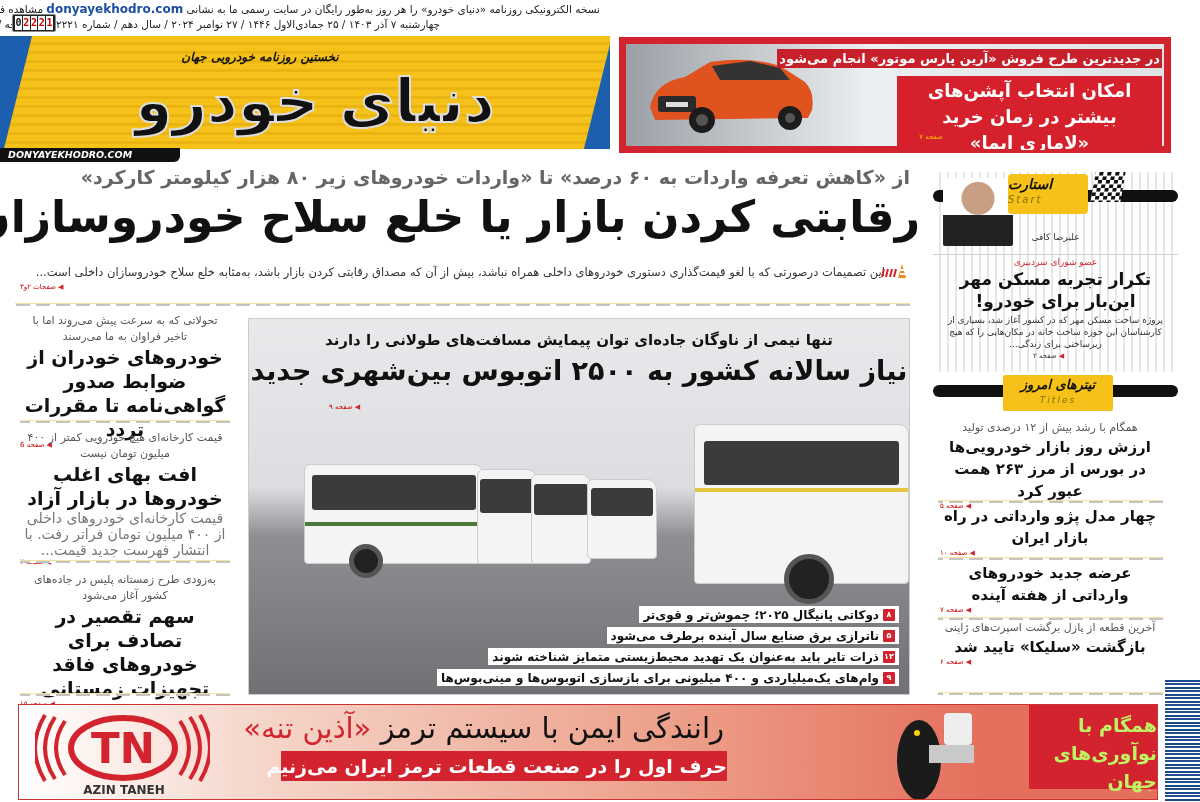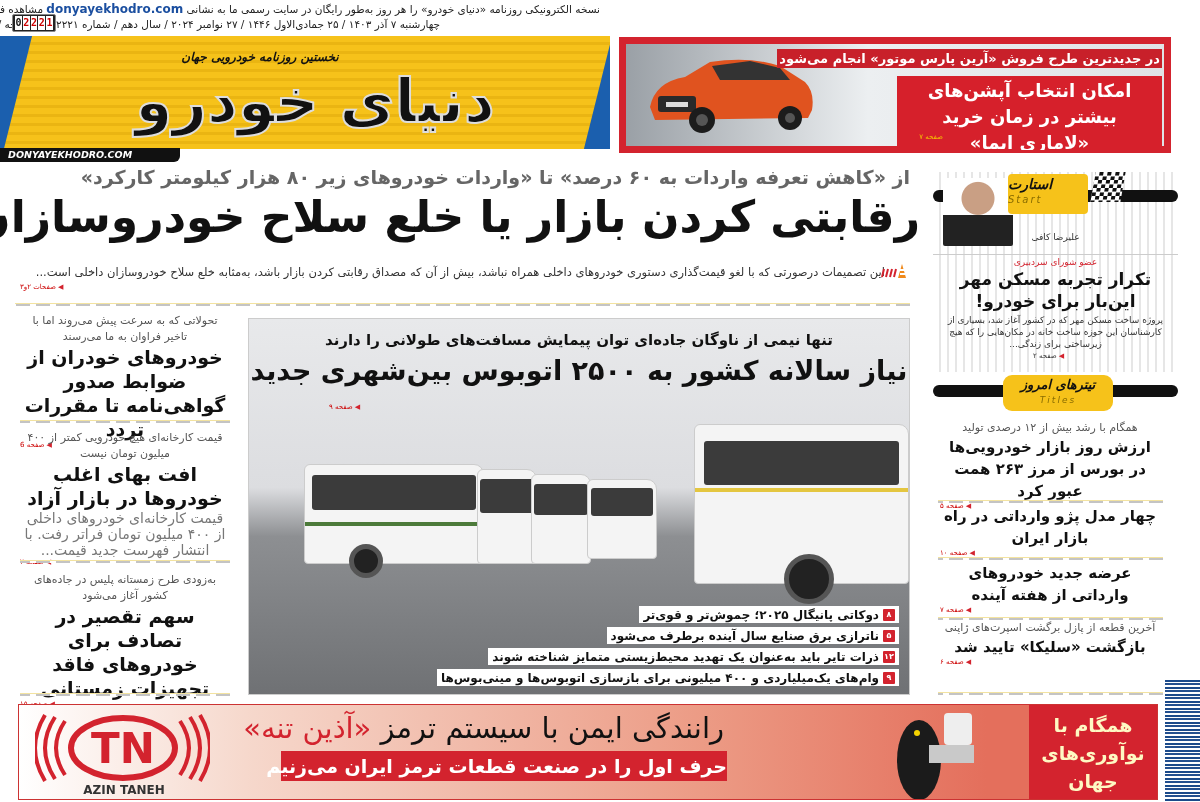--- a/index.html
+++ b/index.html
@@ -47,21 +47,21 @@
 #start-tag .en{font-size:10px;color:#8a6d00;font-style:italic;letter-spacing:2px;direction:ltr}
 #start-flag{position:absolute;left:160px;top:0;width:30px;height:30px;background:repeating-conic-gradient(#111 0 25%,#fff 0 50%) 0 0/8px 8px;transform:skew(-10deg)}
 #start-photo{position:absolute;left:10px;top:6px;width:70px;height:68px;background:radial-gradient(circle at 50% 30%,#c99f84 0 16px,transparent 17px),linear-gradient(#fff 0 55%,#222 55%);border-radius:2px}
 #start-author{position:absolute;left:80px;top:60px;width:85px;font-size:9px;color:#333;text-align:center}
 #start-role{position:absolute;left:0;top:82px;width:245px;font-size:9px;color:#d3232e;text-align:center;border-top:1px solid #ccc;padding-top:2px}
 #start-title{position:absolute;left:0;top:96px;width:245px;font-size:17px;font-weight:bold;text-align:center;line-height:22px}
 #start-body{position:absolute;left:5px;top:142px;width:235px;font-size:9px;color:#333;text-align:center;line-height:12px}
 #start-page{position:absolute;left:100px;top:180px;font-size:7px;color:#333}
 #titles-head{left:933px;top:375px;width:245px;height:36px}
 #titles-band{position:absolute;left:0;top:10px;width:245px;height:12px;background:#111;border-radius:6px}
-#titles-tag{position:absolute;left:70px;top:0;width:110px;height:36px;background:#f6c21a;border-radius:9px;text-align:center}
+#titles-tag{position:absolute;left:70px;top:0;width:110px;height:36px;background:#f6c21a;border-radius:2px;text-align:center}
 #titles-tag .fa{font-size:13px;font-weight:bold;font-style:italic;line-height:20px}
 #titles-tag .en{font-size:9px;color:#8a6d00;font-style:italic;letter-spacing:2px;direction:ltr}
 .rc{position:absolute;left:940px;width:220px;text-align:center}
 .rc .hd{font-size:15px;line-height:22px}
 
 #photo-box{left:248px;top:318px;width:662px;height:377px;border:1px solid #ccc;overflow:hidden;background:linear-gradient(180deg,#e8e9eb 0%,#dcdde0 45%,#8d8f92 58%,#6f7174 100%)}
 #photo-kicker{position:absolute;left:0;top:12px;width:660px;text-align:center;font-size:15px;font-weight:bold;color:#111}
 #photo-title{position:absolute;left:0;top:36px;width:660px;text-align:center;font-size:27px;font-weight:900;color:#111;white-space:nowrap}
 #photo-page{position:absolute;left:80px;top:84px;font-size:7px;color:#c00}
 .bus{position:absolute;background:#f4f4f4;border:1px solid #ccc;border-radius:6px 10px 4px 4px}
@@ -72,21 +72,21 @@
 .teaser{background:#fff;margin-top:4px;height:17px;font-size:12px;font-weight:bold;color:#111;white-space:nowrap;display:flex;align-items:center;gap:4px;float:right;clear:both;padding:0 4px}
 .teaser .num{background:#d3232e;color:#fff;font-size:8px;min-width:12px;height:12px;line-height:12px;text-align:center;border-radius:1px}
 
 #ad{left:18px;top:704px;width:1140px;height:96px;border:1px solid #c33;background:linear-gradient(90deg,#fff 0%,#f6d8cc 20%,#ec9b85 60%,#e46f5c 85%);overflow:hidden}
 #ad-logo{position:absolute;left:16px;top:8px;width:175px;height:70px}
 #ad-brand{position:absolute;left:40px;top:78px;width:130px;font-size:12px;font-weight:bold;color:#333;text-align:center;direction:ltr}
 #ad-headline{position:absolute;left:205px;top:6px;width:500px;font-size:29px;color:#111;white-space:nowrap;text-align:right}
 #ad-headline .accent{color:#d3232e}
 #ad-strap{position:absolute;left:262px;top:46px;width:446px;height:30px;background:#d3232e;color:#fff;font-size:19px;font-weight:bold;text-align:right;line-height:30px;white-space:nowrap}
 #ad-part{position:absolute;left:870px;top:0;width:90px;height:96px}
-#ad-side{position:absolute;right:0;top:0;width:128px;height:96px;background:#d3232e;color:#fef9c3;font-size:19px;font-weight:bold;text-align:center;line-height:28px;padding-top:6px}
+#ad-side{position:absolute;right:0;top:0;width:128px;height:84px;background:#d3232e;color:#bef264;font-size:19px;font-weight:bold;text-align:right;line-height:28px;padding-top:6px}
 #barcode{left:1165px;top:680px;width:35px;height:122px;background:repeating-linear-gradient(180deg,#1b4a8a 0 2px,#fff 2px 3px,#24508f 3px 5px,#fff 5px 7px)}
 </style>
 </head>
 <body>
 
 <div id="topline1" class="abs">
   <span>نسخه الکترونیکی روزنامه «دنیای خودرو» را هر روز به‌طور رایگان در سایت رسمی ما به نشانی</span>
   <b>donyayekhodro.com</b>
   <span>مشاهده فرمایید</span>
 </div>

